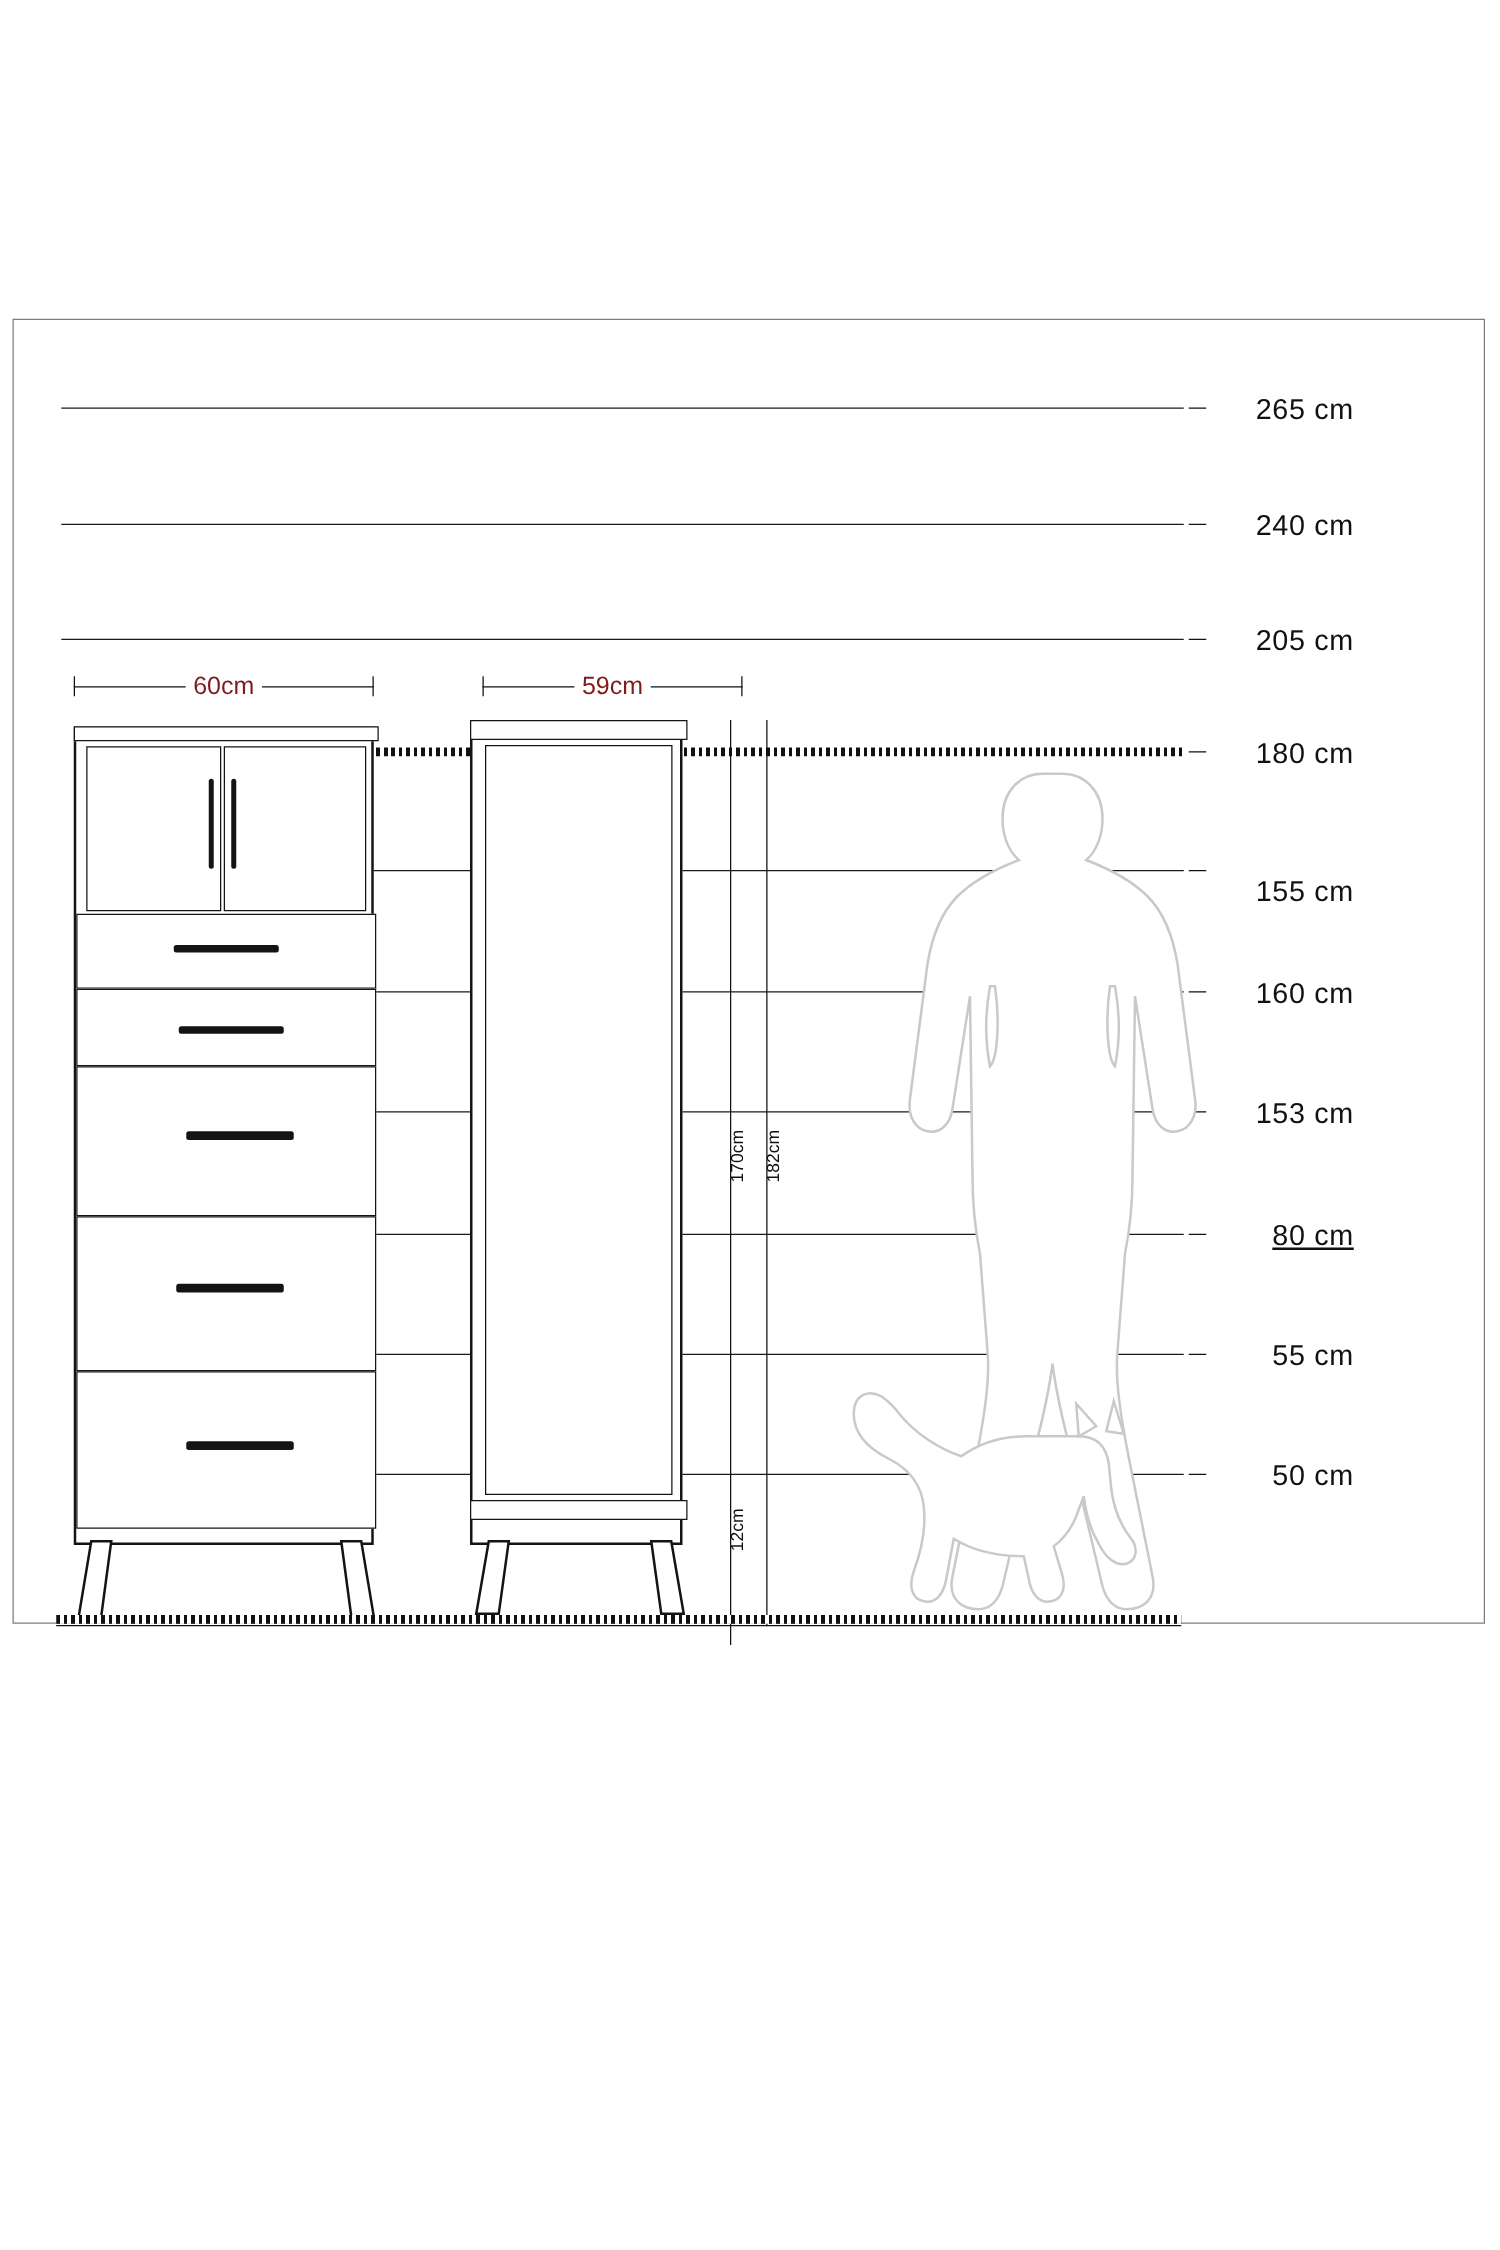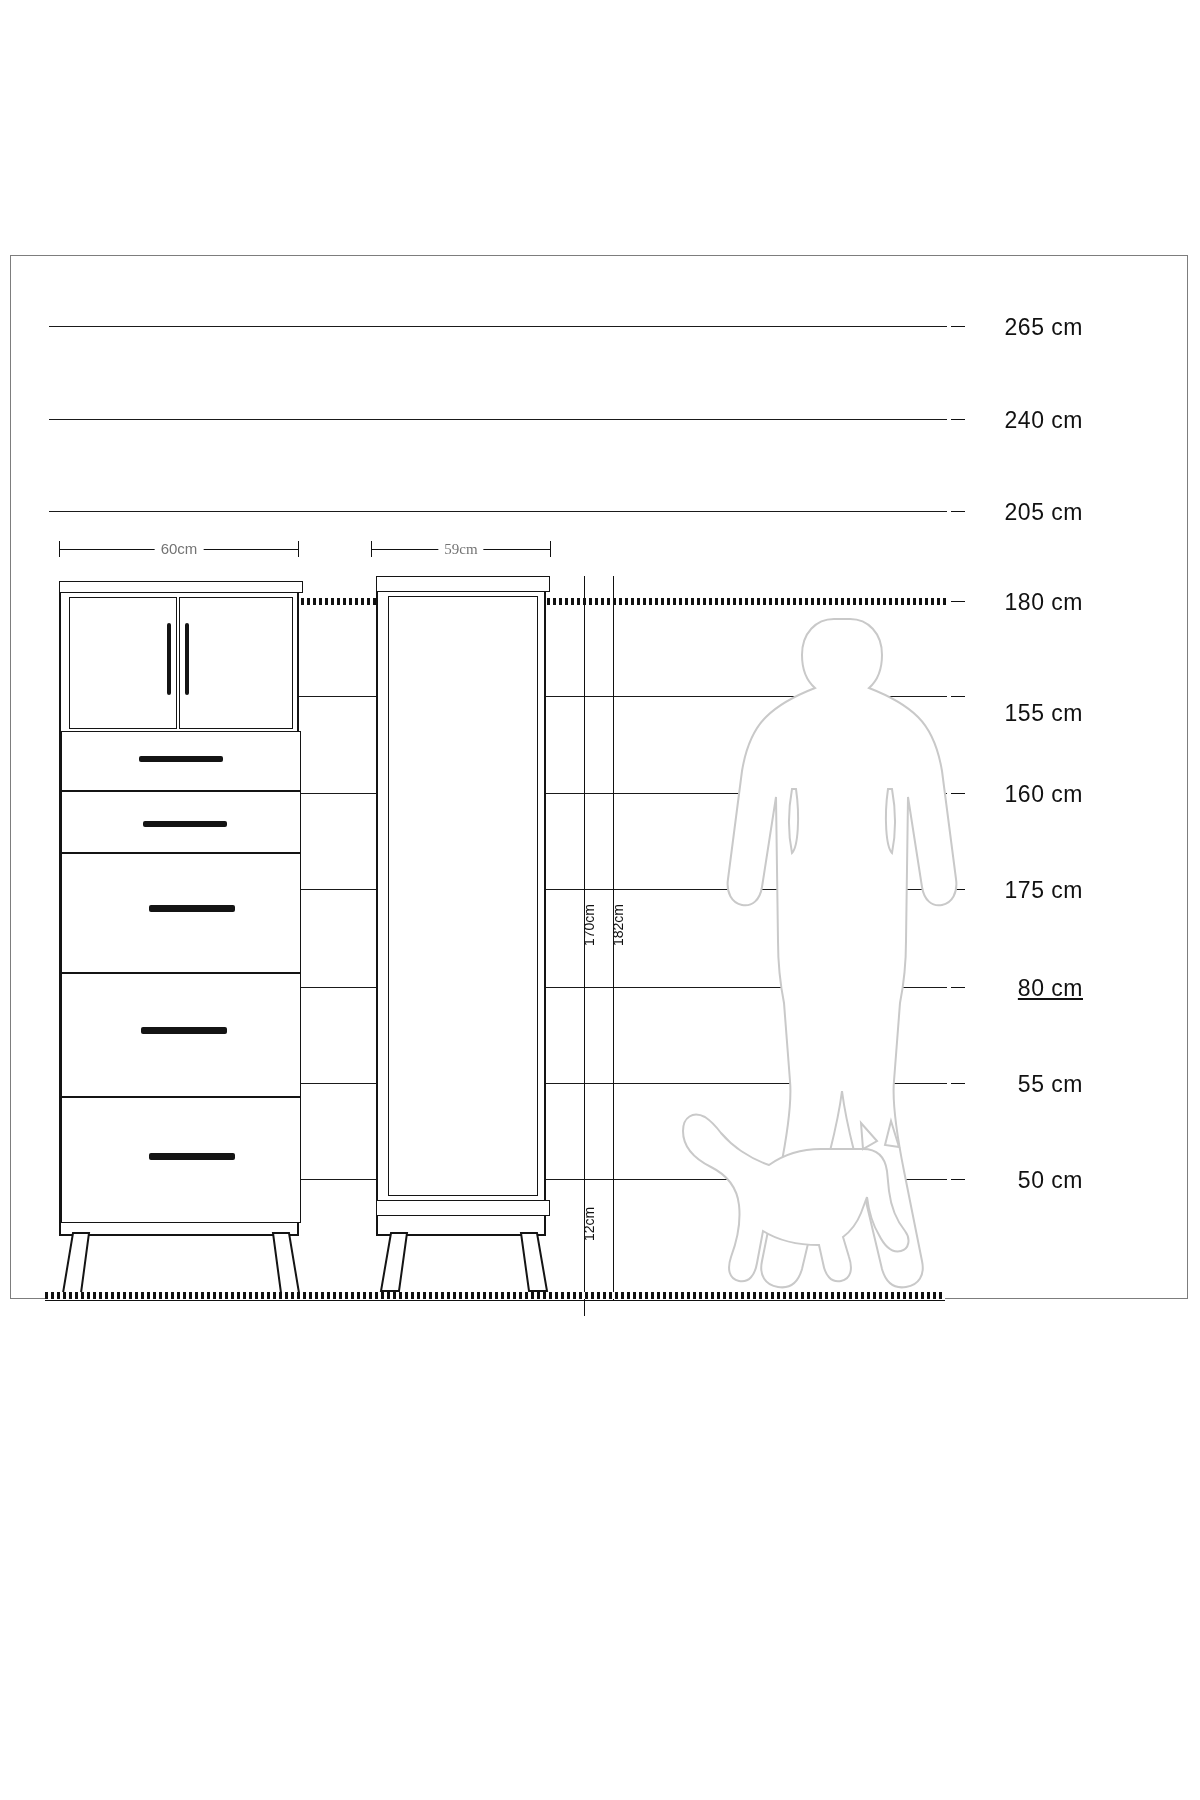--- a/index.html
+++ b/index.html
@@ -84,22 +84,22 @@
   }
   .dim .cap.left { left: 0; }
   .dim .cap.right { right: 0; }
   .dim .txt {
     position: absolute;
     top: -1px;
     left: 50%;
     transform: translateX(-50%);
     background: #ffffff;
     padding: 0 6px;
-    font-size: 15px;
-    color: #737373;
+    font-size: 20px;
+    color: #7f1d1d;
     line-height: 18px;
   }
   
   .vdim {
     position: absolute;
     width: 1px;
     background: #111111;
   }
   .vdim-label {
     position: absolute;
@@ -167,42 +167,42 @@
     <div class="guide" style="left:278px; top:440px; width:658px;"></div>
     <div class="tick" style="left:940px; top:440px;"></div>
     <div class="guide-label" style="left:962px; top:428px;margin-top:16px;">155 cm</div>
 
     <div class="guide" style="left:278px; top:537px; width:658px;"></div>
     <div class="tick" style="left:940px; top:537px;"></div>
     <div class="guide-label" style="left:962px; top:525px;">160 cm</div>
 
     <div class="guide" style="left:278px; top:633px; width:658px;"></div>
     <div class="tick" style="left:940px; top:633px;"></div>
-    <div class="guide-label" style="left:962px; top:621px;">175 cm</div>
+    <div class="guide-label" style="left:962px; top:621px;">153 cm</div>
 
     <div class="guide" style="left:278px; top:731px; width:658px;"></div>
     <div class="tick" style="left:940px; top:731px;"></div>
     <div class="guide-label" style="left:962px; top:719px;text-decoration:underline;">80 cm</div>
 
     <div class="guide" style="left:278px; top:827px; width:658px;"></div>
     <div class="tick" style="left:940px; top:827px;"></div>
     <div class="guide-label" style="left:962px; top:815px;">55 cm</div>
 
     <div class="guide" style="left:278px; top:923px; width:658px;"></div>
     <div class="tick" style="left:940px; top:923px;"></div>
     <div class="guide-label" style="left:962px; top:911px;">50 cm</div>
 
     <div class="dim" style="left:48px; top:285px; width:240px;">
       <div class="cap left"></div>
       <div class="cap right"></div>
       <div class="line"></div>
       <div class="txt">60cm</div>
     </div>
 
-    <div class="dim" style="left:360px; top:285px; width:180px;font-family:Liberation Serif, serif;">
+    <div class="dim" style="left:375px; top:285px; width:208px;">
       <div class="cap left"></div>
       <div class="cap right"></div>
       <div class="line"></div>
       <div class="txt">59cm</div>
     </div>
 
     <div class="unit" style="left:48px; top:325px; width:240px; height:655px;">
 
       <div class="panel" style="left:-2px; top:-2px; width:244px; height:12px;"></div>
 

